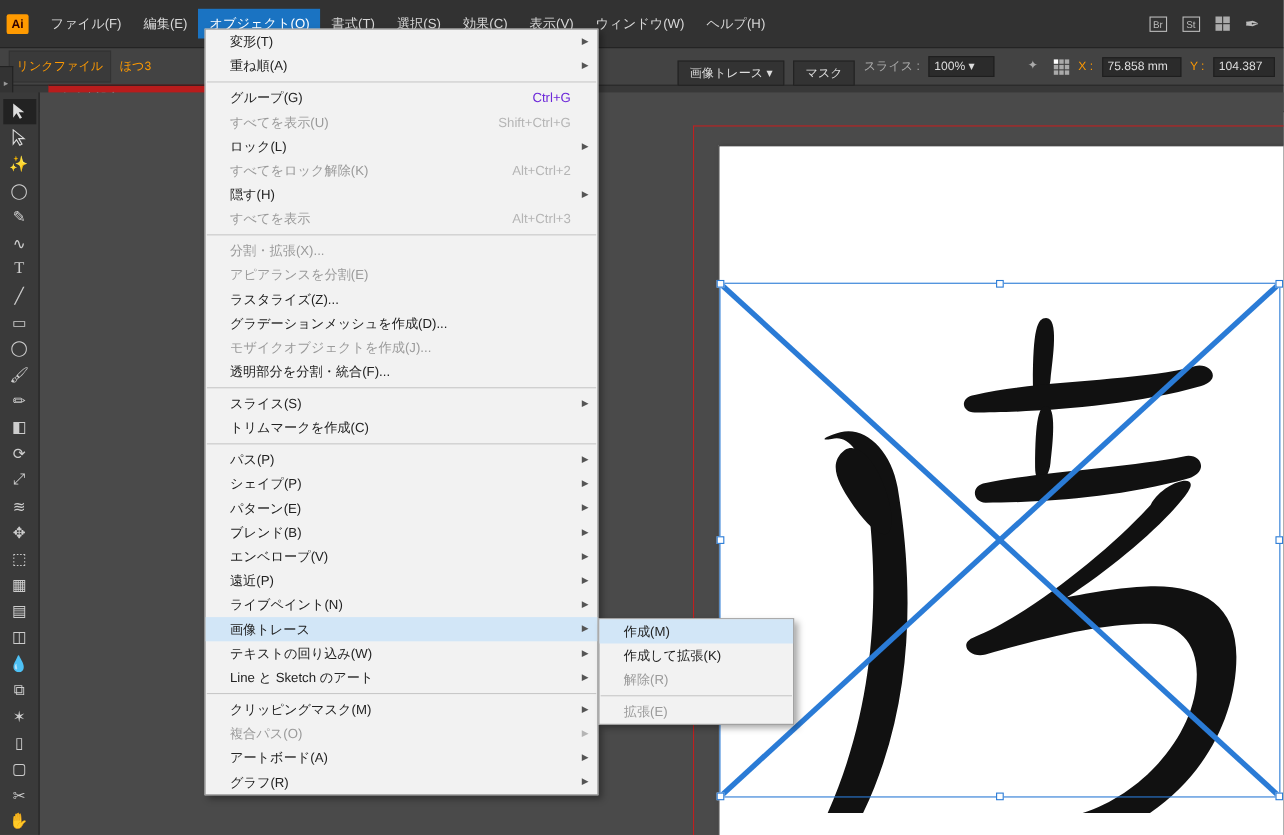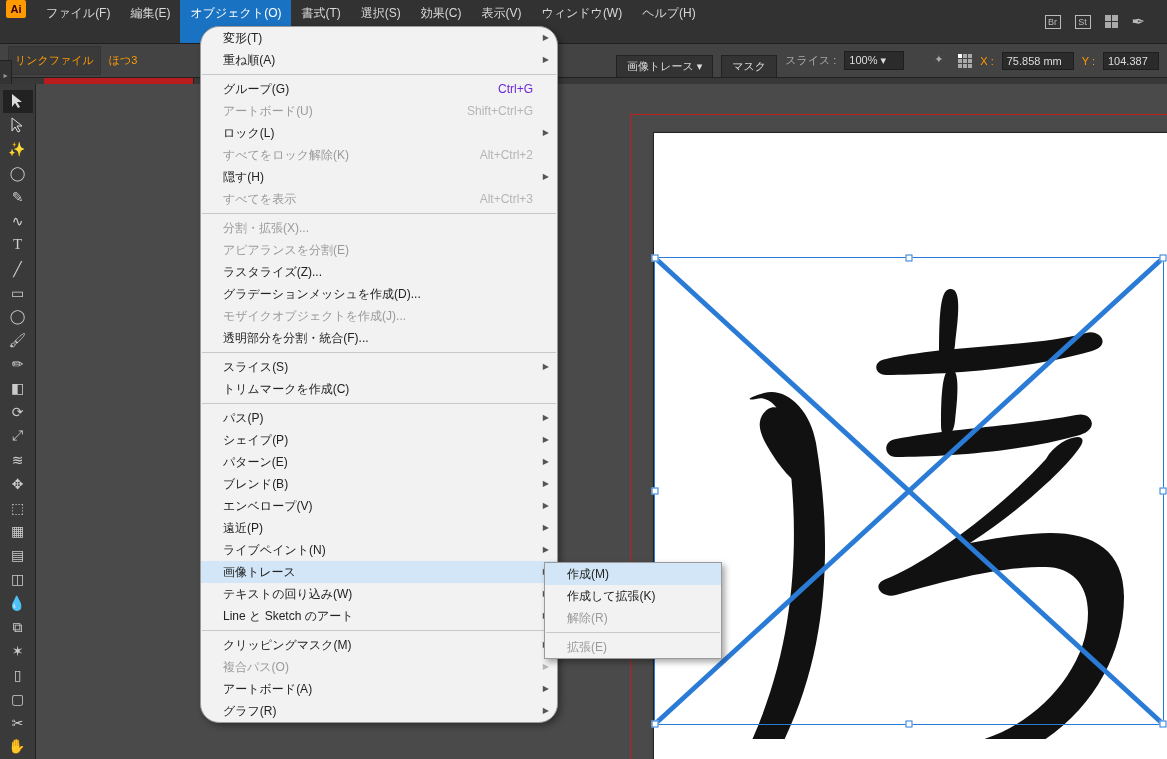--- a/index.html
+++ b/index.html
@@ -1,19 +1,19 @@
 <!DOCTYPE html>
 <html><head>
 <meta charset="utf-8">
 <style>
   * { margin: 0; padding: 0; box-sizing: border-box; font-family: "Meiryo", "Yu Gothic", sans-serif; }
   body { background: #4a4a4a; width: 1167px; height: 759px; overflow: hidden; position: relative; color: #ccc; font-size: 12px; user-select: none; }
 
   
-  .menubar { height: 44px; background: #323232; display: flex; padding-left: 6px; border-bottom: 1px solid #1e1e1e; }
+  .menubar { height: 44px; background: #323232; display: flex; align-items: center; padding-left: 6px; border-bottom: 1px solid #1e1e1e; }
   .ai-logo { width: 20px; height: 18px; background: #ff9a00; color: #330000; font-weight: bold; font-size: 11px; display: flex; align-items: center; justify-content: center; border-radius: 2px; margin-right: 10px; }
   .menu-item { padding: 5px 10px; color: #d8d8d8; cursor: default; }
   .menu-item.open { background: #1a73c2; color: #fff; }
   .menubar .spacer { flex: 1; }
   .menubar .right-icons { display: flex; gap: 14px; padding-right: 22px; align-items: center; }
   .top-icon { width: 16px; height: 14px; border: 1px solid #bbb; display: flex; align-items: center; justify-content: center; font-size: 9px; color: #bbb; }
   .quill { color: #bbb; font-size: 16px; }
 
   
   .controlbar { height: 34px; background: #434343; border-bottom: 1px solid #222; display: flex; align-items: center; padding: 0 8px; gap: 8px; font-size: 11px; }
@@ -191,34 +191,34 @@
   <div class="tool">◫</div>
   <div class="tool">💧</div>
   <div class="tool">⧉</div>
   <div class="tool">✶</div>
   <div class="tool">▯</div>
   <div class="tool">▢</div>
   <div class="tool">✂</div>
   <div class="tool">✋</div>
 </div>
 
-<div class="dropdown" id="object-dd" style="left:200px; top:26px; width:358px;border-radius:19px;">
+<div class="dropdown" id="object-dd" style="left:186px; top:26px; width:358px;">
     <div class="ditem sub">
       <span>変形(T)</span>
     </div>
     <div class="ditem sub">
       <span>重ね順(A)</span>
     </div>
     <div class="dsep"></div>
     <div class="ditem">
       <span>グループ(G)</span>
       <span class="dshortcut">Ctrl+G</span>
     </div>
     <div class="ditem disabled">
-      <span>アートボード(U)</span>
+      <span>すべてを表示(U)</span>
       <span class="dshortcut">Shift+Ctrl+G</span>
     </div>
     <div class="ditem sub">
       <span>ロック(L)</span>
     </div>
     <div class="ditem disabled">
       <span>すべてをロック解除(K)</span>
       <span class="dshortcut">Alt+Ctrl+2</span>
     </div>
     <div class="ditem sub">

